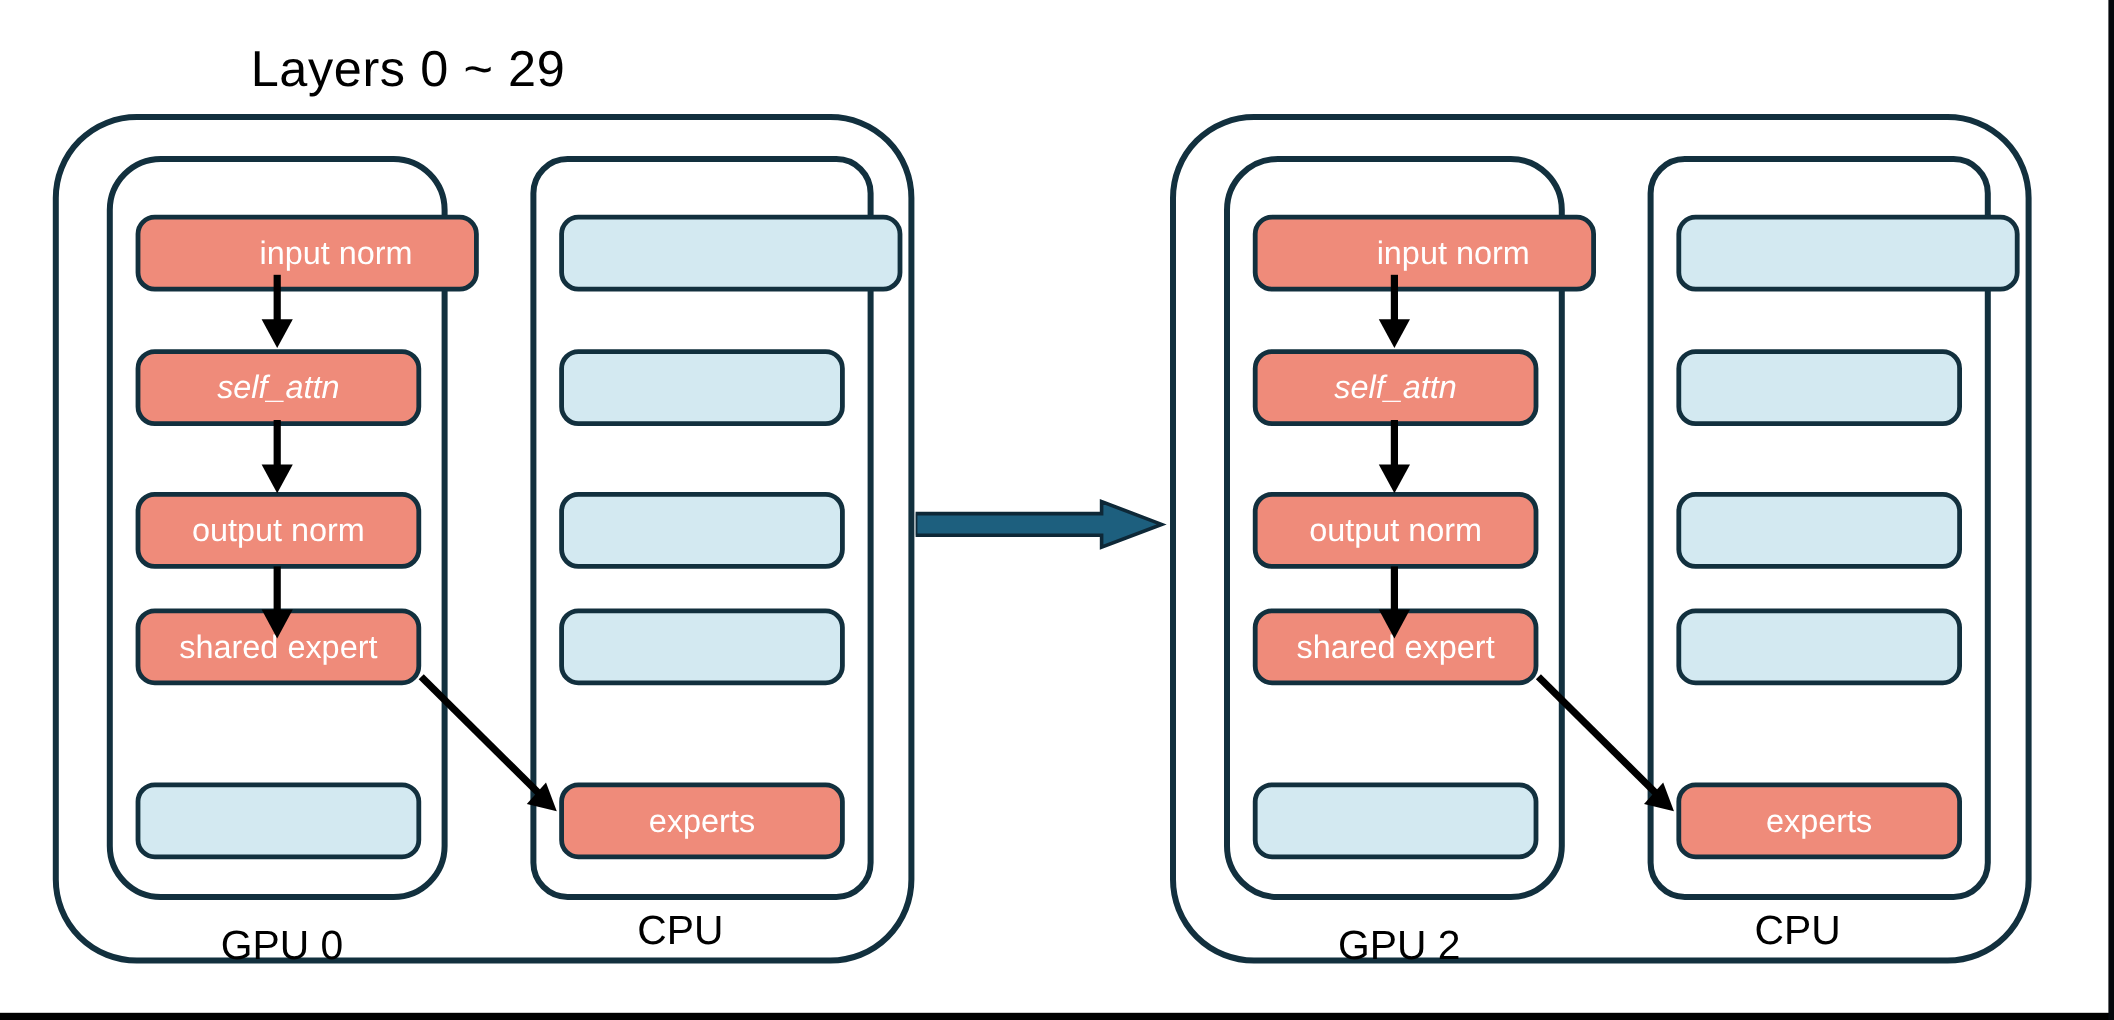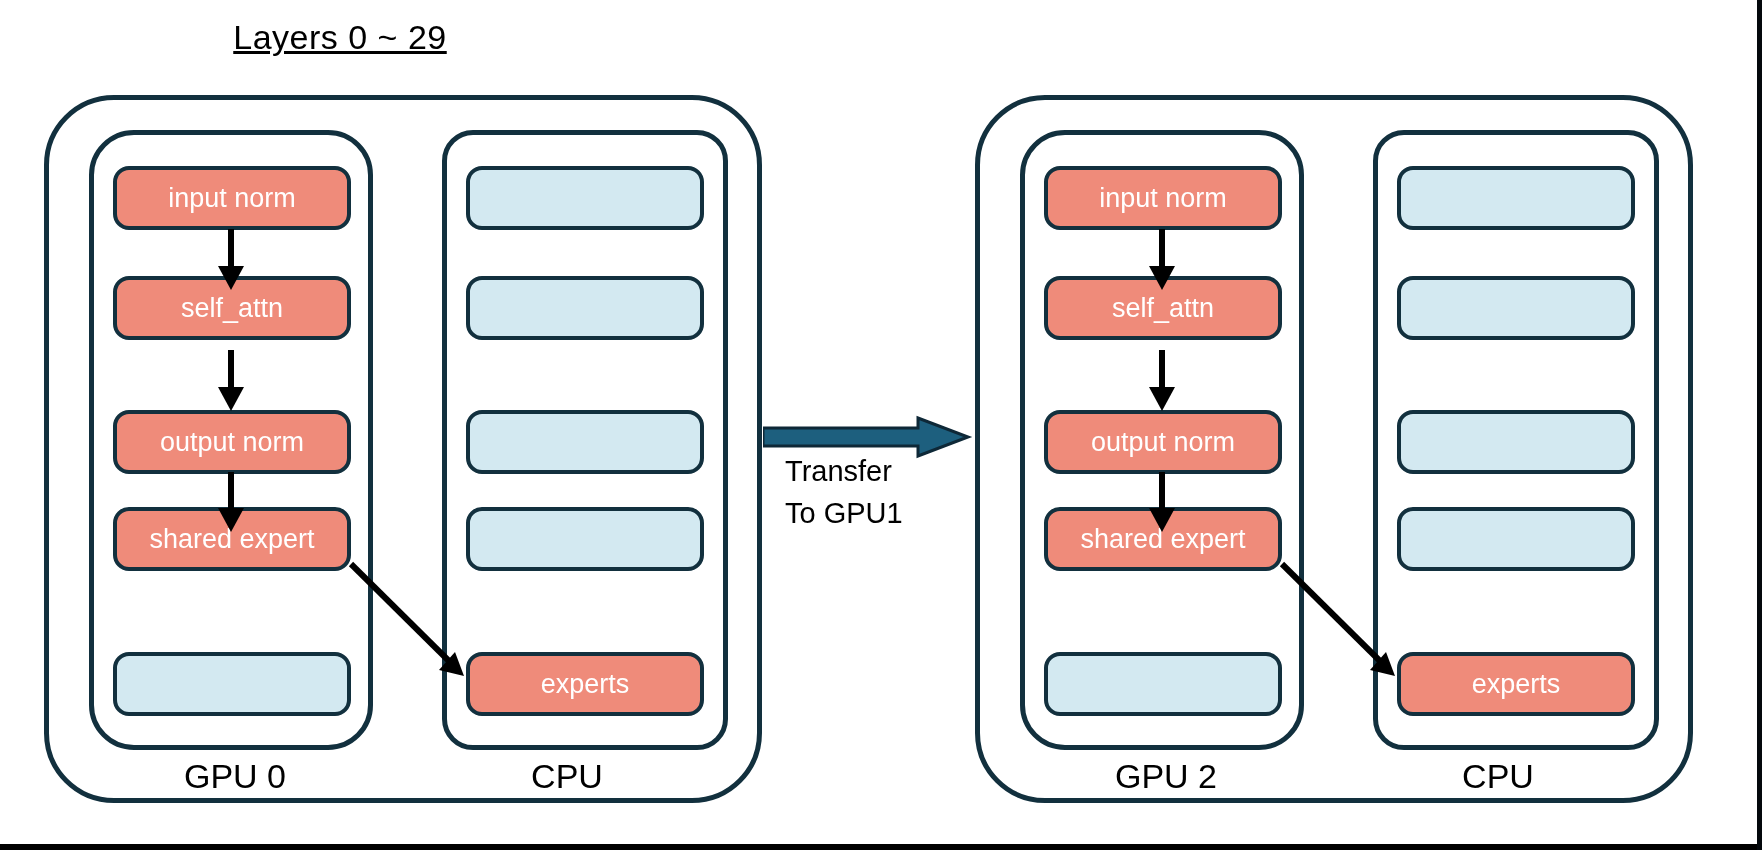--- a/index.html
+++ b/index.html
@@ -5,23 +5,23 @@
   html, body {
     margin: 0; padding: 0;
     width: 1762px; height: 850px;
     background: #ffffff;
     overflow: hidden;
     font-family: "Liberation Sans", sans-serif;
   }
   .stage { position: absolute; left: 0; top: 0; width: 1762px; height: 850px; }
 
   .group-title {
-    position: absolute; top: 18px; width: 500px;
+    position: absolute; top: 34px; width: 500px;
     text-align: center;
-    font-size: 34px; color: #000000; letter-spacing: 0.5px; text-decoration: underline;
+    font-size: 42px; color: #000000; letter-spacing: 0.5px;
   }
   .group-title.left  { left: 90px; }
   .group-title.right { left: 1087px; }
 
   .group {
     position: absolute; top: 95px;
     width: 708px; height: 698px;
     border: 5px solid #12303E;
     border-radius: 70px;
     background: #ffffff;
@@ -40,37 +40,37 @@
 
   .module {
     position: absolute; left: 19px; width: 230px; height: 56px;
     border: 4px solid #12303E;
     border-radius: 16px;
     display: flex; align-items: center; justify-content: center;
     font-size: 27px; color: #ffffff;
   }
   .module.salmon { background: #EF8B7A; }
   .module.blue   { background: #D3E9F1; }
-  .r1 { top: 31px; }
-  .r2 { top: 141px; }
+  .r1 { top: 44px; padding-left: 48px; }
+  .r2 { top: 156px; font-style: italic; }
   .r3 { top: 275px; }
   .r4 { top: 372px; }
   .r5 { top: 517px; }
 
   .flow-svg {
     position: absolute; left: 0; top: 0; width: 708px; height: 698px;
     pointer-events: none;
   }
 
   .device-label {
     position: absolute; top: 657px; width: 300px;
     text-align: center;
     font-size: 34px; color: #000000;
   }
-  .device-label.gpu { left: 36px; }
+  .device-label.gpu { left: 36px; margin-top: 12px; }
   .device-label.cpu { left: 368px; }
 
   .transfer-arrow-wrap {
     position: absolute; left: 763px; top: 414px; width: 210px; height: 50px;
   }
   .transfer-text {
     position: absolute; left: 785px; top: 450px;
     font-size: 29px; line-height: 42px; color: #000000;
     white-space: pre;
   }
@@ -124,21 +124,20 @@
     </svg>
     <div class="device-label gpu">GPU 0</div>
     <div class="device-label cpu">CPU</div>
   </div>
 
   <div class="transfer-arrow-wrap">
     <svg width="210" height="50" viewBox="0 0 210 50">
       <path d="M0,14 L155,14 L155,4 L205,23 L155,42 L155,32 L0,32 Z" fill="#1D5F7E" stroke="#0E2837" stroke-width="3"></path>
     </svg>
   </div>
-  <div class="transfer-text"><span>Transfer</span><br><span>To GPU1</span></div>
 
   <div class="group right">
     <div class="column gpu">
       <div class="module salmon r1">input norm</div>
       <div class="module salmon r2">self_attn</div>
       <div class="module salmon r3">output norm</div>
       <div class="module salmon r4">shared expert</div>
       <div class="module blue r5"></div>
     </div>
     <div class="column cpu">

